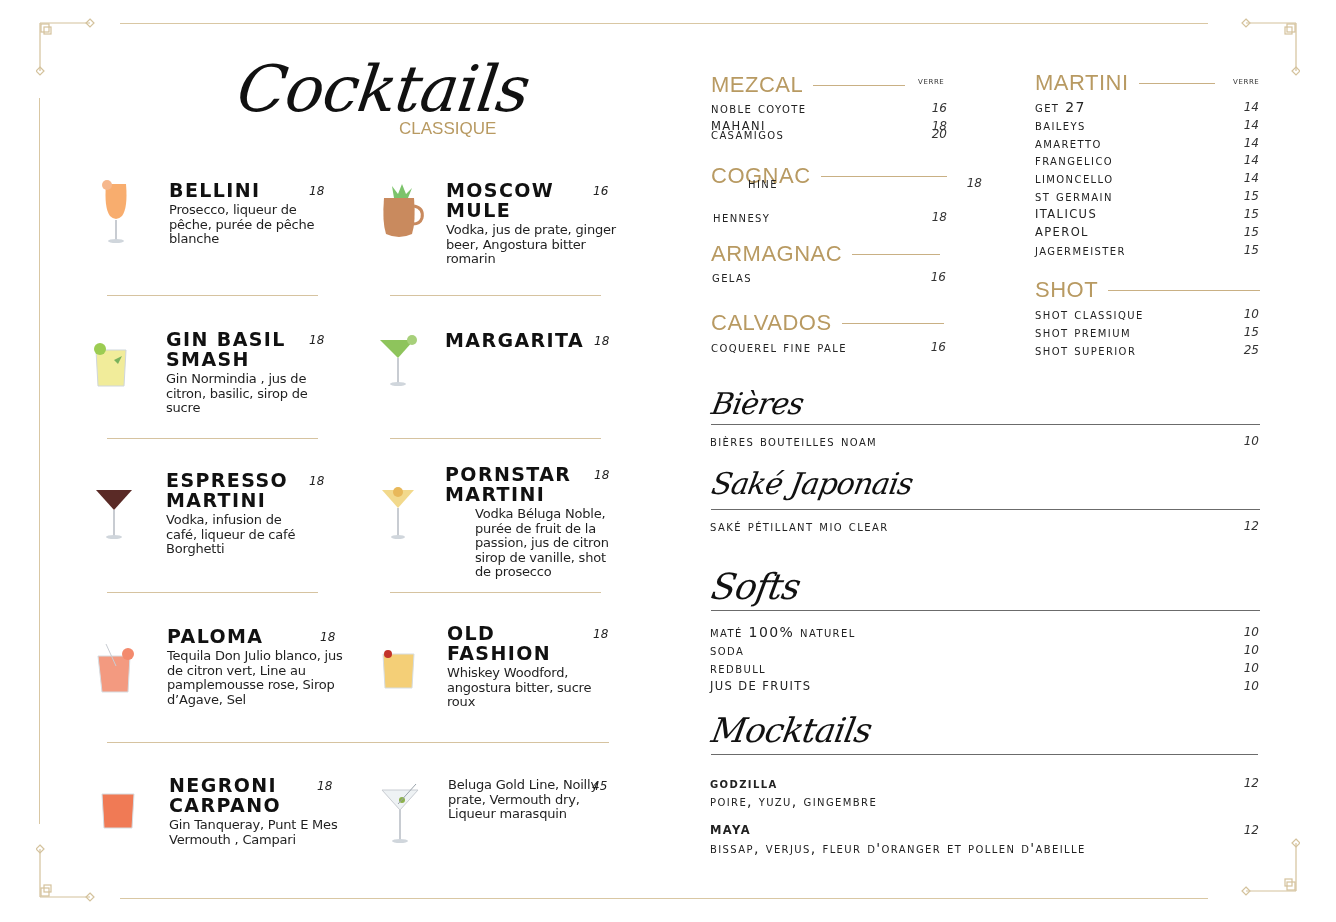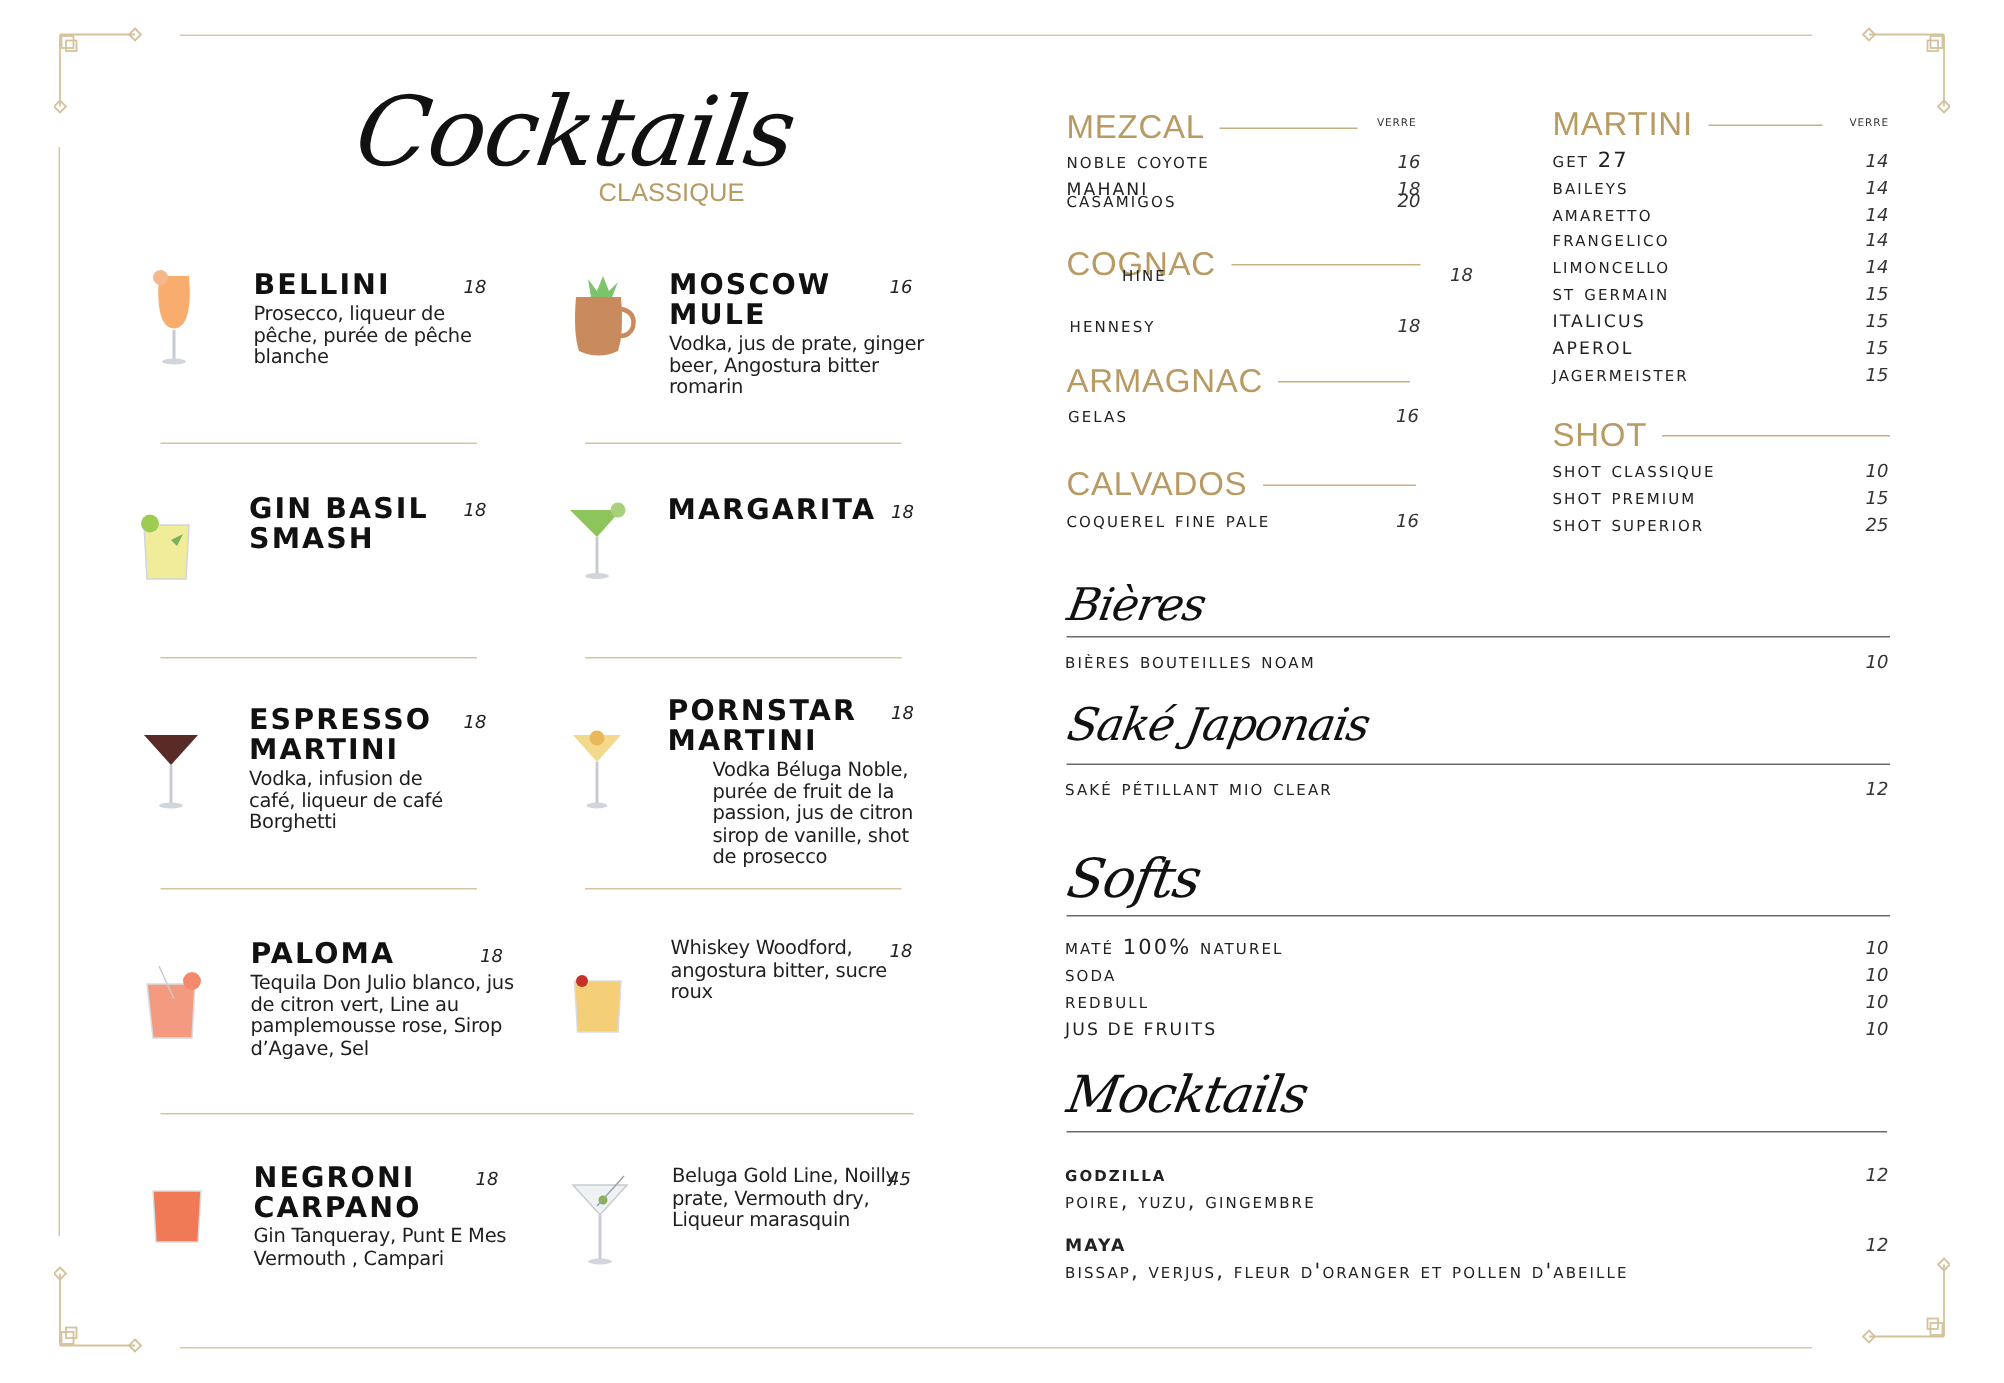--- a/index.html
+++ b/index.html
@@ -193,20 +193,21 @@
 <div class="glass" style="left:90px; top:340px; width:42px; height:52px;">
   <svg viewBox="0 0 42 52">
       <path d="M6 10 H36 L34 46 H8 Z" fill="#f1ec9a" stroke="#cfd6dc"></path>
       <circle cx="10" cy="9" r="6" fill="#9ccc52"></circle>
       <path d="M24 20 L32 16 L28 24 Z" fill="#7ab25c"></path>
     </svg>
 </div>
 <div class="cocktail" style="left:166px; top:329px;">
   <div class="name">GIN BASIL SMASH</div>
   <div class="price" style="left:143px;">18</div>
+  <div class="desc" style="width:150px;">Gin Normindia , jus de citron, basilic, sirop de sucre</div>
 </div>
 
 <div class="glass" style="left:378px; top:334px; width:44px; height:54px;">
   <svg viewBox="0 0 44 54">
       <path d="M2 6 H36 L20 24 Z" fill="#8ec45c"></path>
       <circle cx="34" cy="6" r="5" fill="#a7d07a"></circle>
       <path d="M20 24 V50" stroke="#c8ccd2" stroke-width="2"></path>
       <ellipse cx="20" cy="50" rx="8" ry="2" fill="#d0d6dc"></ellipse>
     </svg>
 </div>
@@ -261,20 +262,21 @@
   <div class="desc" style="width:185px;">Tequila Don Julio blanco, jus de citron vert, Line au pamplemousse rose, Sirop d’Agave, Sel</div>
 </div>
 
 <div class="glass" style="left:380px; top:642px; width:38px; height:52px;">
   <svg viewBox="0 0 38 52">
       <path d="M3 12 H34 L32 46 H5 Z" fill="#f4cf77" stroke="#d6dde2"></path>
       <circle cx="8" cy="12" r="4" fill="#c2332a"></circle>
     </svg>
 </div>
 <div class="cocktail" style="left:447px; top:623px;">
+  <div class="name">OLD FASHION</div>
   <div class="price" style="left:146px;">18</div>
   <div class="desc" style="width:150px;">Whiskey Woodford, angostura bitter, sucre roux</div>
 </div>
 
 <div class="divider" style="left:107px; top:742px; width:502px;"></div>
 
 <div class="glass" style="left:100px; top:790px; width:36px; height:42px;">
   <svg viewBox="0 0 36 42">
       <path d="M2 4 H34 L32 38 H4 Z" fill="#f07a55" stroke="#d6dde2"></path>
     </svg>

